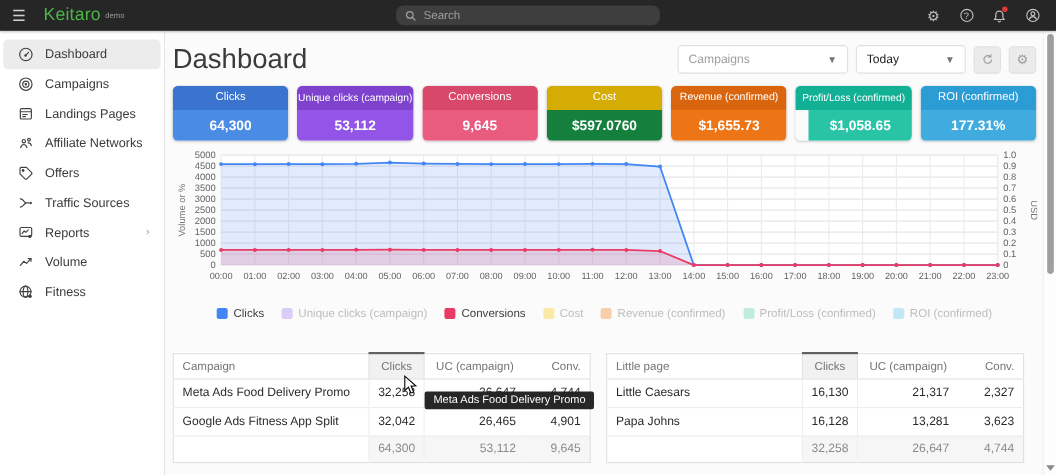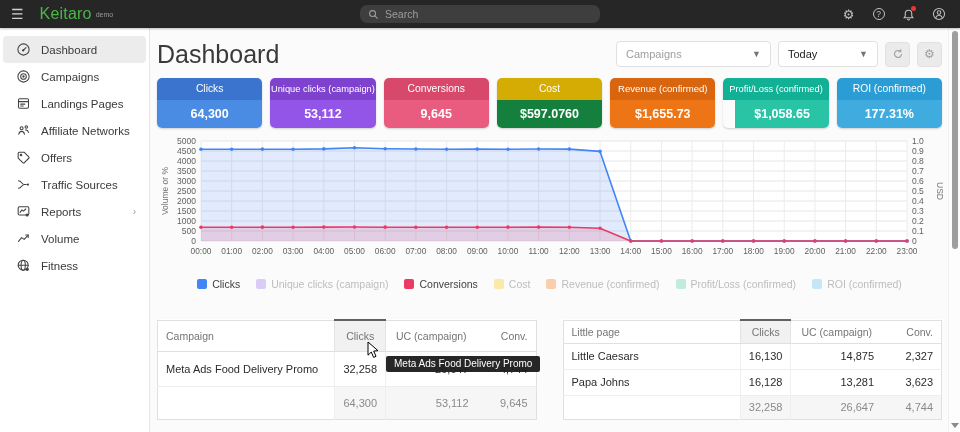--- a/index.html
+++ b/index.html
@@ -47,21 +47,21 @@
 
   
   .chart-wrap { margin-top:9px; }
   .legend { display:flex; justify-content:center; gap:16px; margin-top:7px; }
   .lg-item { display:flex; align-items:center; gap:5px; cursor:pointer; }
   .lg-sq { width:10px; height:10px; border-radius:2px; }
   .lg-lb { font-size:10.5px; color:#bdbdbd; }
   .lg-item.active .lg-lb { color:#424242; }
 
   
-  .tables { display:flex; gap:26px; margin-top:29px; }
+  .tables { display:flex; gap:14px; margin-top:29px; }
   .dtable { width:380px; background:#fff; border:1px solid #e0e0e0; border-collapse:collapse; font-size:11px; }
   .dtable th { font-weight:400; color:#757575; font-size:10.5px; height:23px; padding:0 8px; text-align:left; border-bottom:1px solid #e0e0e0; }
   .dtable th.num, .dtable td.num { text-align:right; }
   .dtable th.c-clicks { border-top:2px solid #616161; background:#f1f1f1; border-left:1px solid #e3e3e3; border-right:1px solid #e3e3e3; text-align:center; }
   .dtable th.c-uc { text-align:center; }
   .dtable td { height:26px; padding:0 8px; color:#2b2b2b; border-bottom:1px solid #ededed; }
   .dtable td.c-clicks { border-left:1px solid #efefef; border-right:1px solid #efefef; }
   .dtable tr.foot td { height:24px; color:#8a8a8a; border-bottom:none; background:#fff; }
   .dtable tr.foot td.num { background:#f6f6f6; }
   .col-name { width:182px; } .col-clicks { width:46px; } .col-uc { width:92px; } .col-conv { width:60px; }
@@ -448,20 +448,26 @@
         <th class="c-clicks">Clicks</th>
         <th class="c-uc">UC (campaign)</th>
         <th class="num">Conv.</th>
       </tr>
       <tr>
         <td>Meta Ads Food Delivery Promo</td>
         <td class="num c-clicks">32,258</td>
         <td class="num">26,647</td>
         <td class="num">4,744</td>
       </tr>
+      <tr>
+        <td>Google Ads Fitness App Split</td>
+        <td class="num c-clicks">32,042</td>
+        <td class="num">26,465</td>
+        <td class="num">4,901</td>
+      </tr>
       <tr class="foot">
         <td></td>
         <td class="num c-clicks">64,300</td>
         <td class="num">53,112</td>
         <td class="num">9,645</td>
       </tr>
     </tbody>
       </table>
 
     <table class="dtable">
@@ -474,21 +480,21 @@
       <tbody>
           <tr>
         <th>Little page</th>
         <th class="c-clicks">Clicks</th>
         <th class="c-uc">UC (campaign)</th>
         <th class="num">Conv.</th>
       </tr>
       <tr>
         <td>Little Caesars</td>
         <td class="num c-clicks">16,130</td>
-        <td class="num">14,875</td>
+        <td class="num">21,317</td>
         <td class="num">2,327</td>
       </tr>
       <tr>
         <td>Papa Johns</td>
         <td class="num c-clicks">16,128</td>
         <td class="num">13,281</td>
         <td class="num">3,623</td>
       </tr>
       <tr class="foot">
         <td></td>

